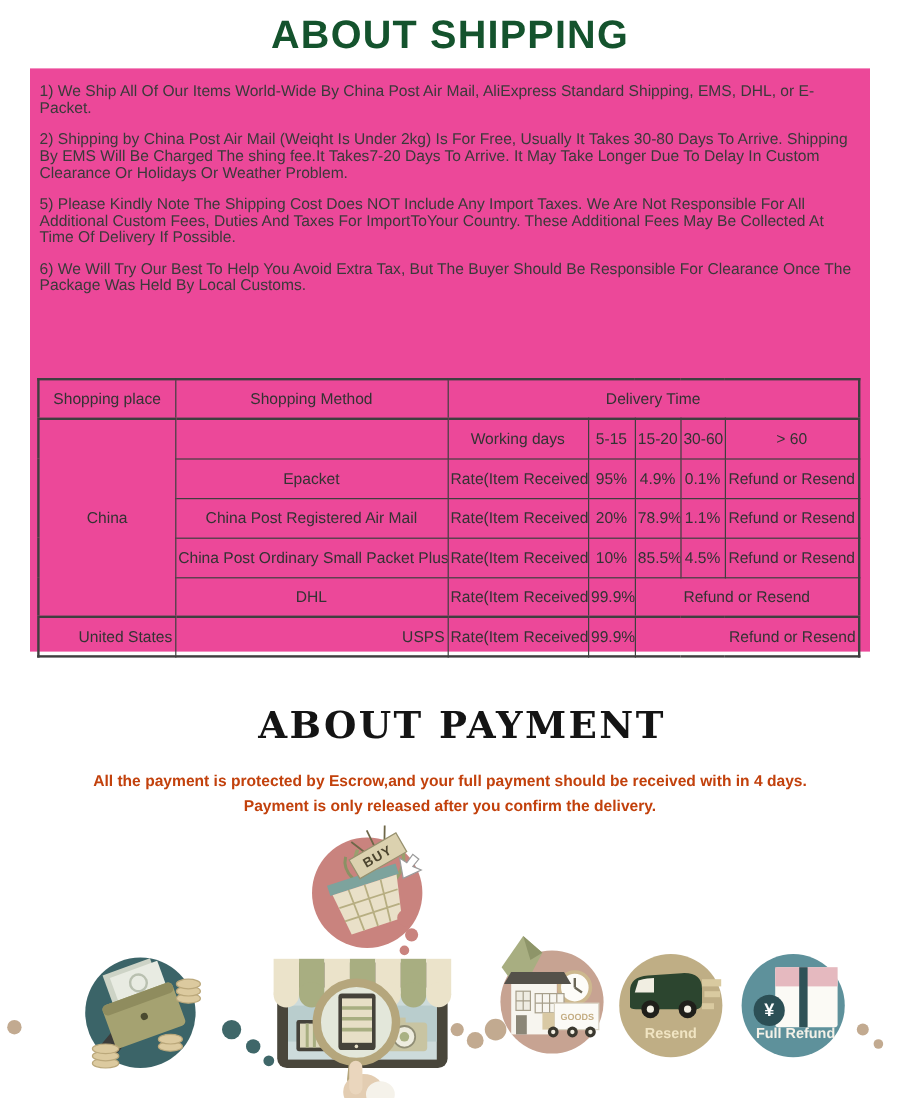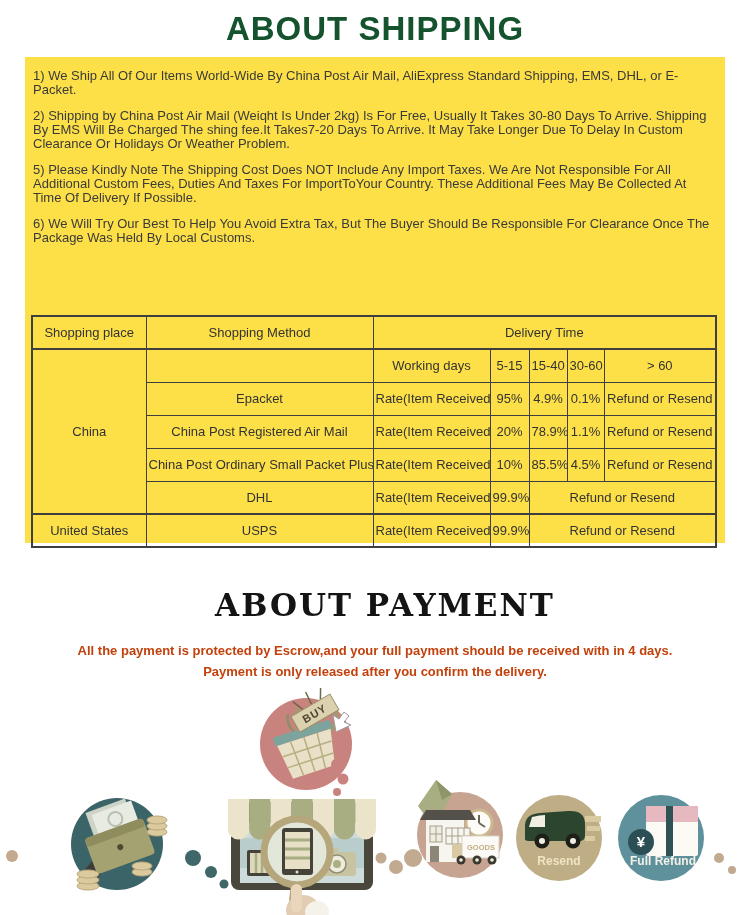--- a/index.html
+++ b/index.html
@@ -7,35 +7,35 @@
   body {
     width:750px; height:915px; background:#ffffff; position:relative;
     font-family:"Liberation Sans", sans-serif; overflow:hidden;
   }
   .shipping-title {
     position:absolute; top:10px; left:0; width:100%; margin:0;
     text-align:center; font-size:33px; font-weight:bold; letter-spacing:1px; color:#14532d;
   }
   .shipping-box {
     position:absolute; top:57px; left:25px; width:700px; height:486px;
-    background:#fde047; padding:12px 8px 0 8px; color:#3a3a3a;
+    background:#ec4899; padding:12px 8px 0 8px; color:#3a3a3a;
   }
   .shipping-box p { margin:0 0 12px 0; font-size:13px; line-height:14px; }
   table.ship-table {
     position:absolute; left:6px; top:258px; width:684px;
     border-collapse:collapse; table-layout:fixed;
     border:2px solid #3f3f3f;
   }
   table.ship-table td {
     border:1px solid #3f3f3f; height:33px; padding:0 2px;
     text-align:center; vertical-align:middle;
     font-size:13px; color:#333; overflow:hidden; white-space:nowrap;
   }
   tr.head-row td { border-bottom:2px solid #3f3f3f; }
-  tr.us-row td { border-top:2px solid #3f3f3f; }
+  tr.us-row td { border-top:2px solid #3f3f3f;text-align:right; }
   .payment-title {
     position:absolute; top:587px; left:0; width:100%; margin:0;
     text-align:center; font-family:"DejaVu Serif", serif; font-weight:bold;
     font-size:31px; letter-spacing:2px; color:#141414;padding-left:20px;
   }
   .payment-sub {
     position:absolute; top:640px; left:0; width:100%;
     text-align:center; font-size:13px; line-height:21px; color:#c2410c;font-weight:bold;
   }
   svg.illus { position:absolute; top:680px; left:0; display:block; }
@@ -66,21 +66,21 @@
       <tr class="head-row">
         <td>Shopping place</td>
         <td>Shopping Method</td>
         <td colspan="5">Delivery Time</td>
       </tr>
       <tr>
         <td rowspan="5">China</td>
         <td></td>
         <td>Working days</td>
         <td>5-15</td>
-        <td>15-40</td>
+        <td>15-20</td>
         <td>30-60</td>
         <td>&gt; 60</td>
       </tr>
       <tr>
         <td>Epacket</td>
         <td>Rate(Item Received)</td>
         <td>95%</td>
         <td>4.9%</td>
         <td>0.1%</td>
         <td>Refund or Resend</td>

